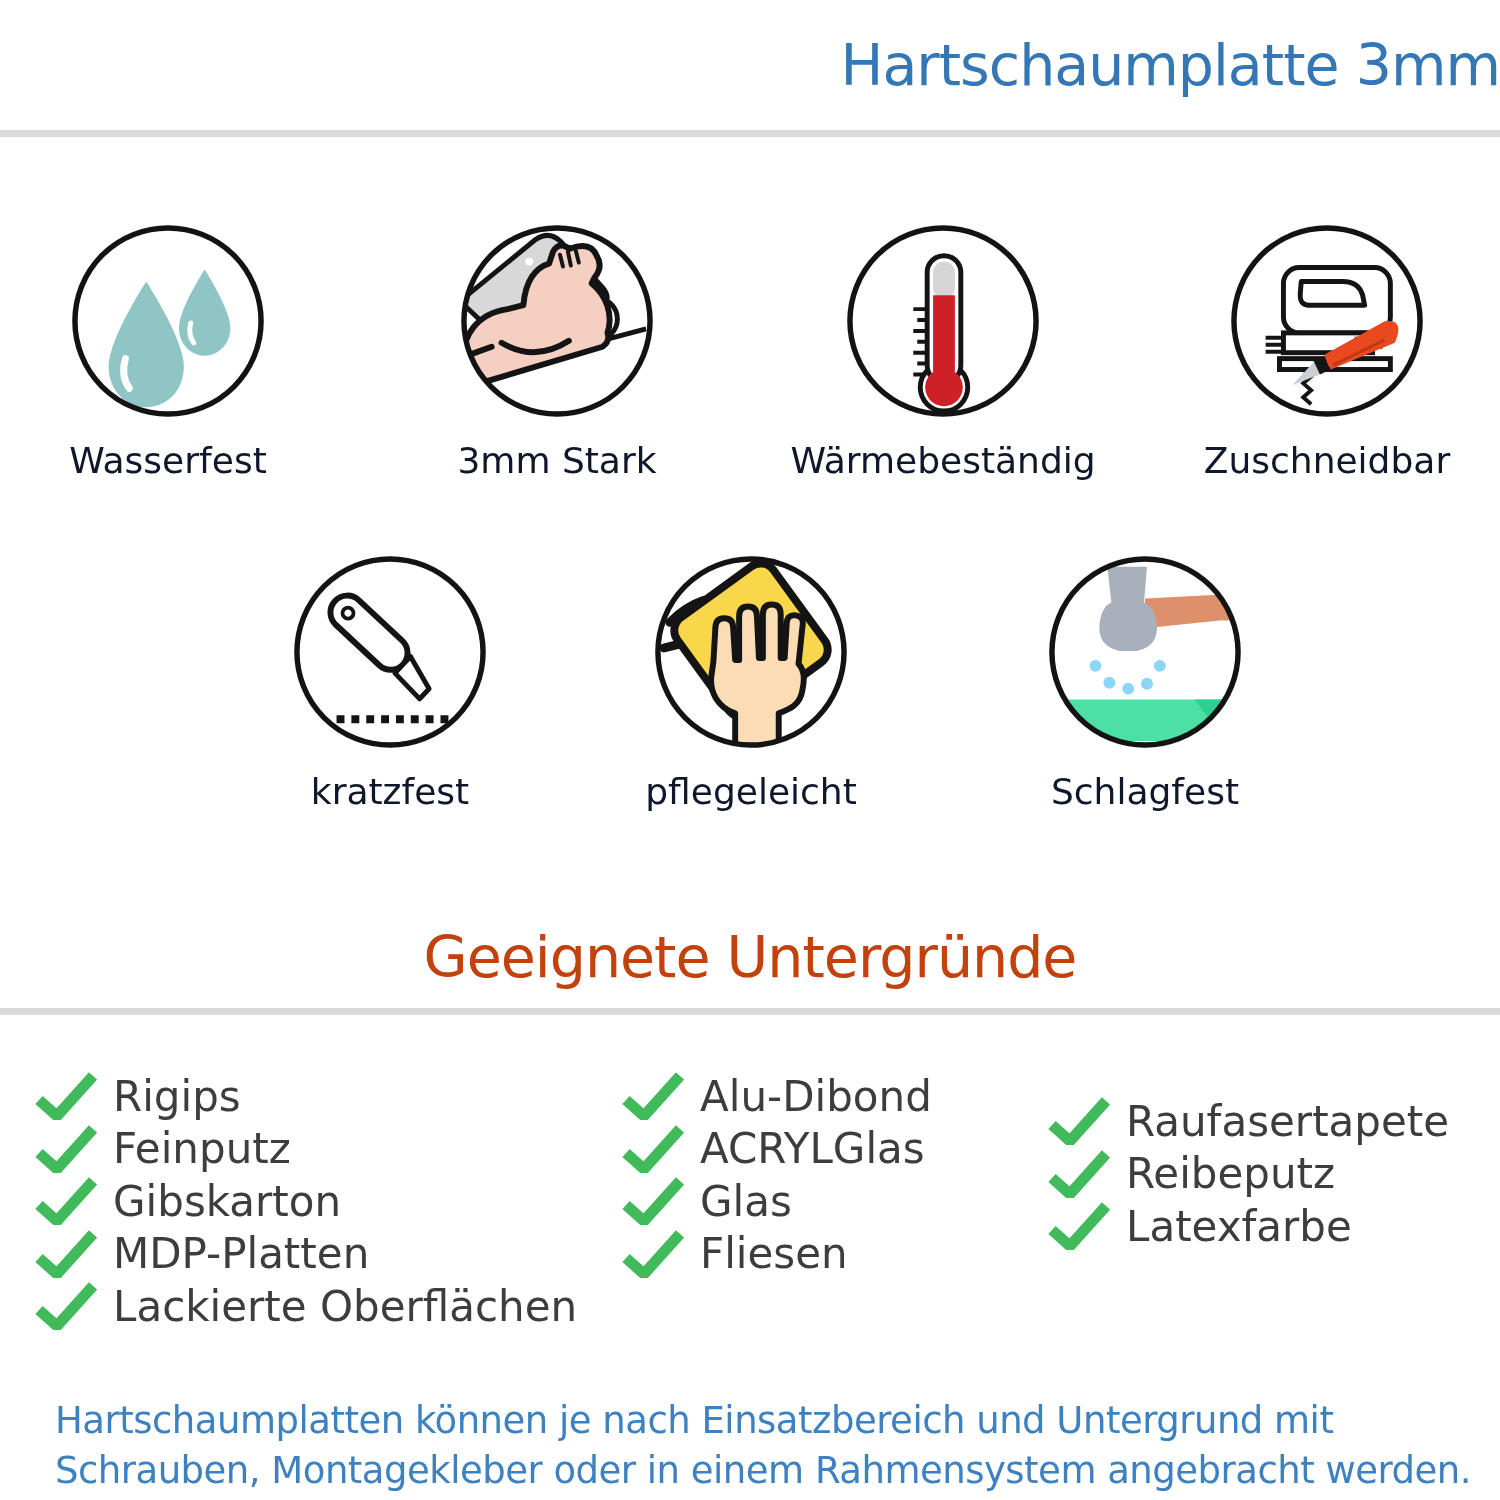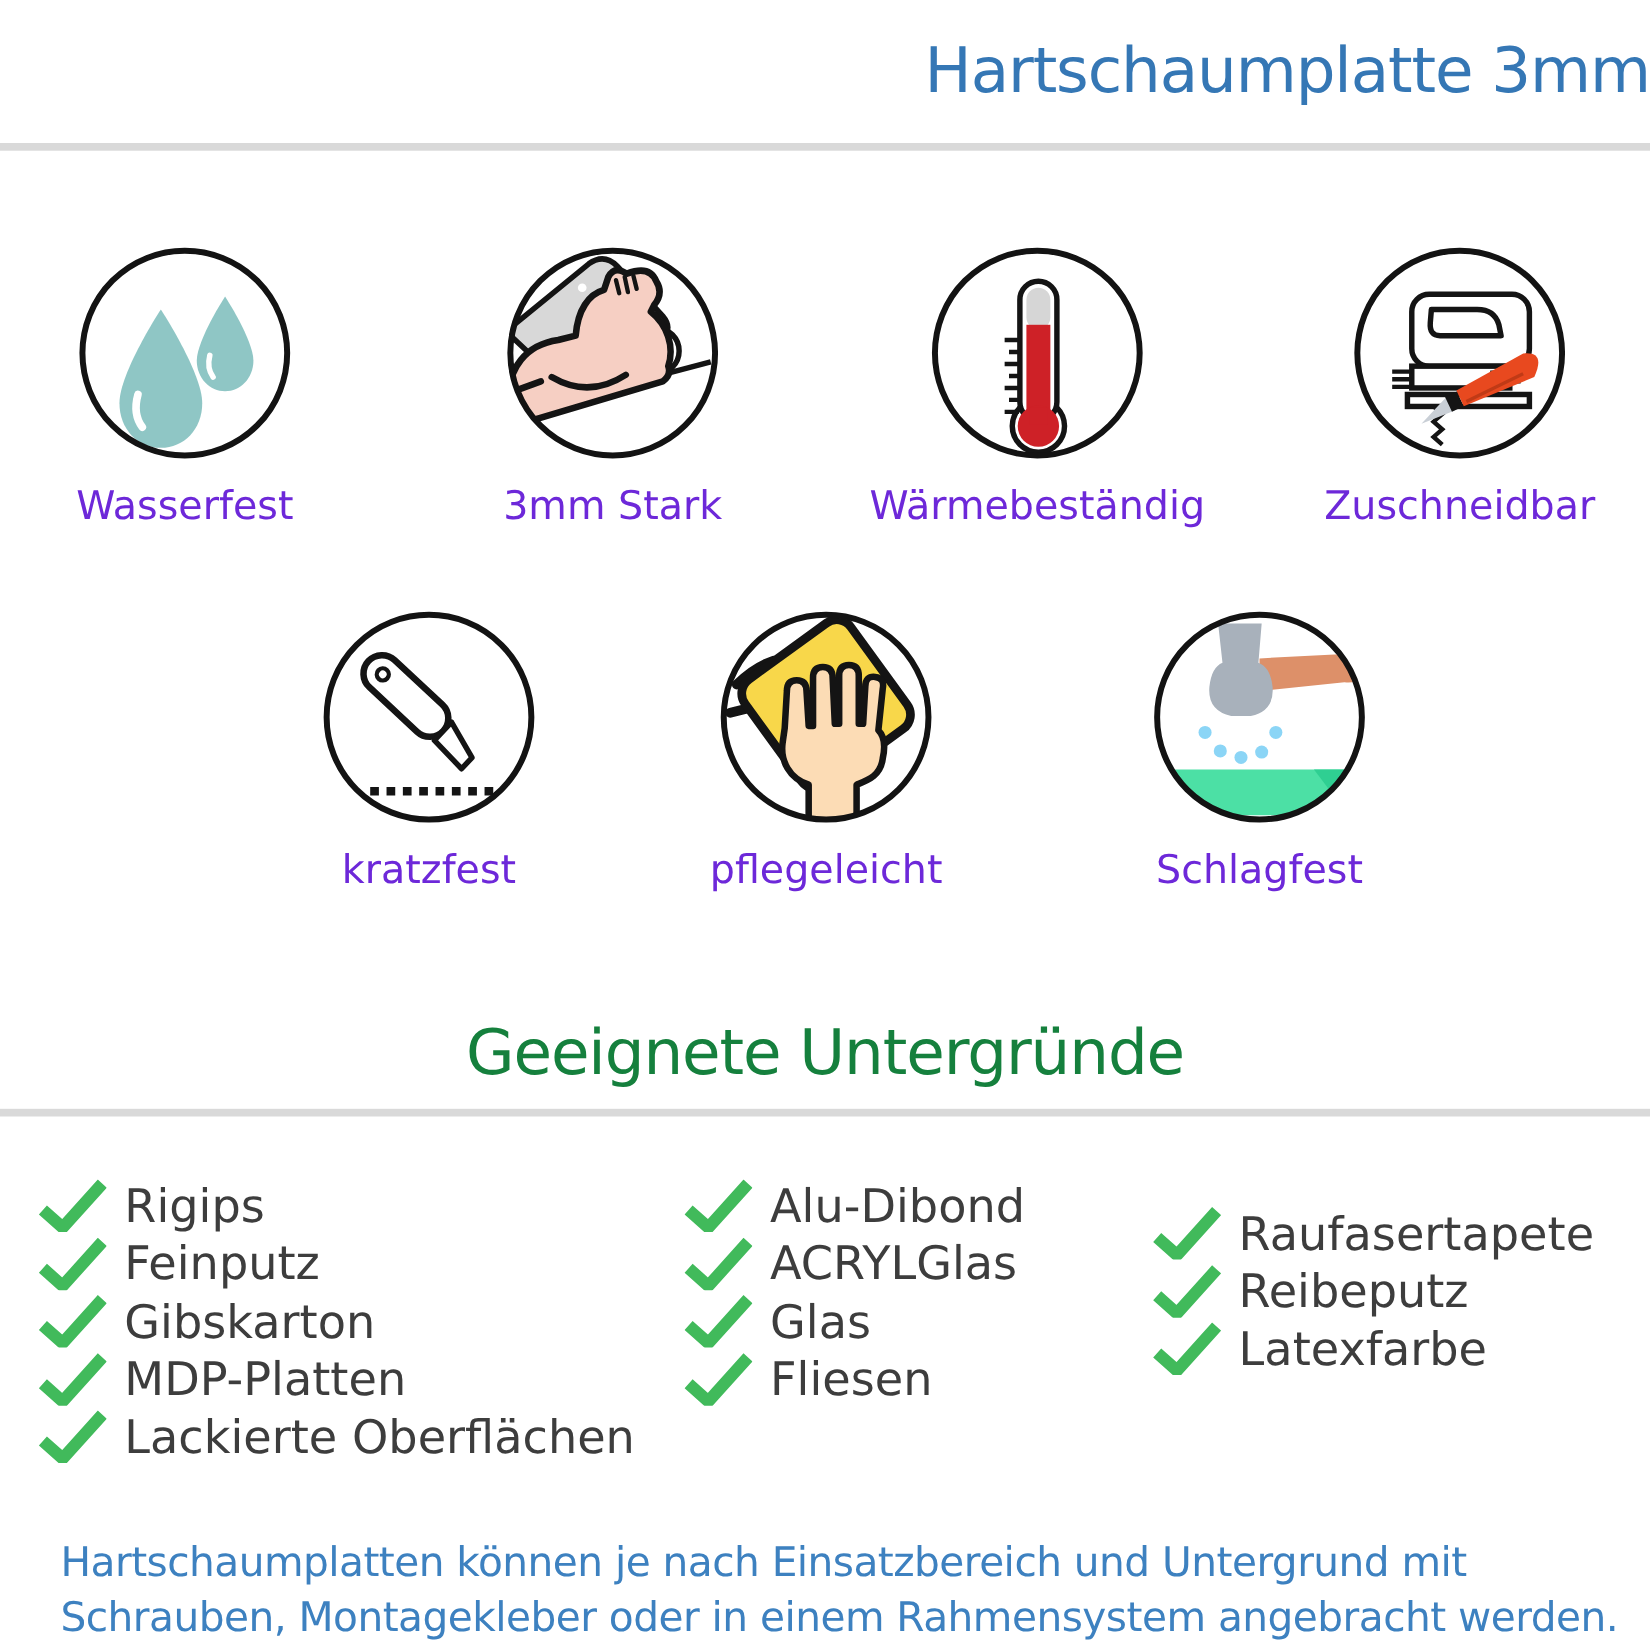--- a/index.html
+++ b/index.html
@@ -6,31 +6,31 @@
   .canvas {
     position:relative; width:1500px; height:1500px; background:#ffffff;
     font-family:"DejaVu Sans","Liberation Sans",sans-serif; overflow:hidden;
   }
   .main-title {
     position:absolute; top:32px; left:0; width:100%; text-align:right;
     font-size:57px; color:#3577b5; letter-spacing:-1px; white-space:nowrap;
   }
   .section-title {
     position:absolute; top:924px; left:0; width:100%; text-align:center;
-    font-size:57px; color:#15803d; letter-spacing:-1px; white-space:nowrap;
+    font-size:57px; color:#c2410c; letter-spacing:-1px; white-space:nowrap;
   }
   .divider { position:absolute; left:0; width:1500px; height:7px; background:#d9d9d9; }
   .divider-1 { top:130px; }
   .divider-2 { top:1008px; }
 
   .feature { position:absolute; width:198px; }
   .badge { width:198px; height:198px; display:block; }
   .feature-label {
     position:absolute; top:218px; left:50%; transform:translateX(-50%);
-    white-space:nowrap; font-size:36px; color:#6d28d9;
+    white-space:nowrap; font-size:36px; color:#0f172a;
   }
 
   .check-col { position:absolute; display:flex; flex-direction:column; }
   .col1 { left:35px;  top:1070px; }
   .col2 { left:622px; top:1070px; }
   .col3 { left:1048px;top:1070px;margin-top:25px; }
   .check-row { display:flex; align-items:center; height:52.5px; gap:16px; }
   .check-mark { width:62px; height:48px; flex:0 0 auto; }
   .check-label { font-size:42px; color:#3d3d3d; white-space:nowrap; }
 

